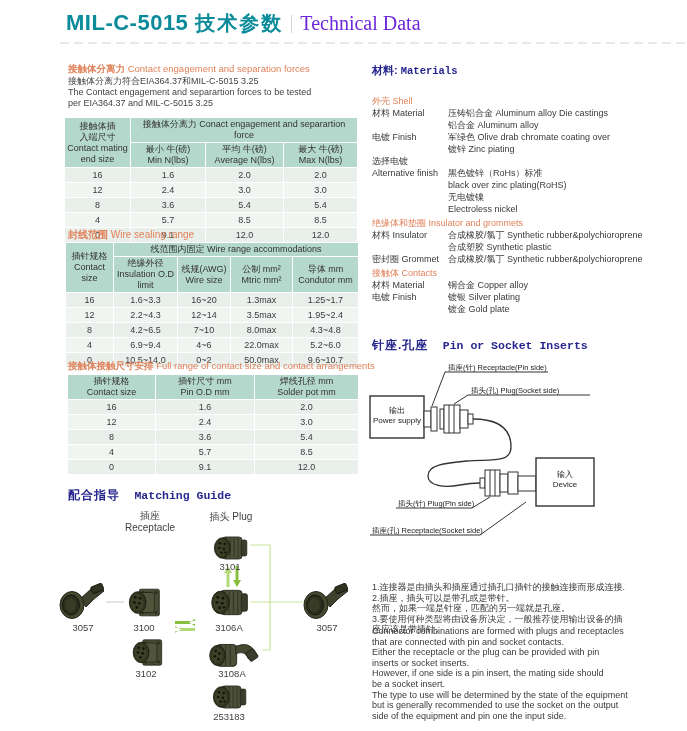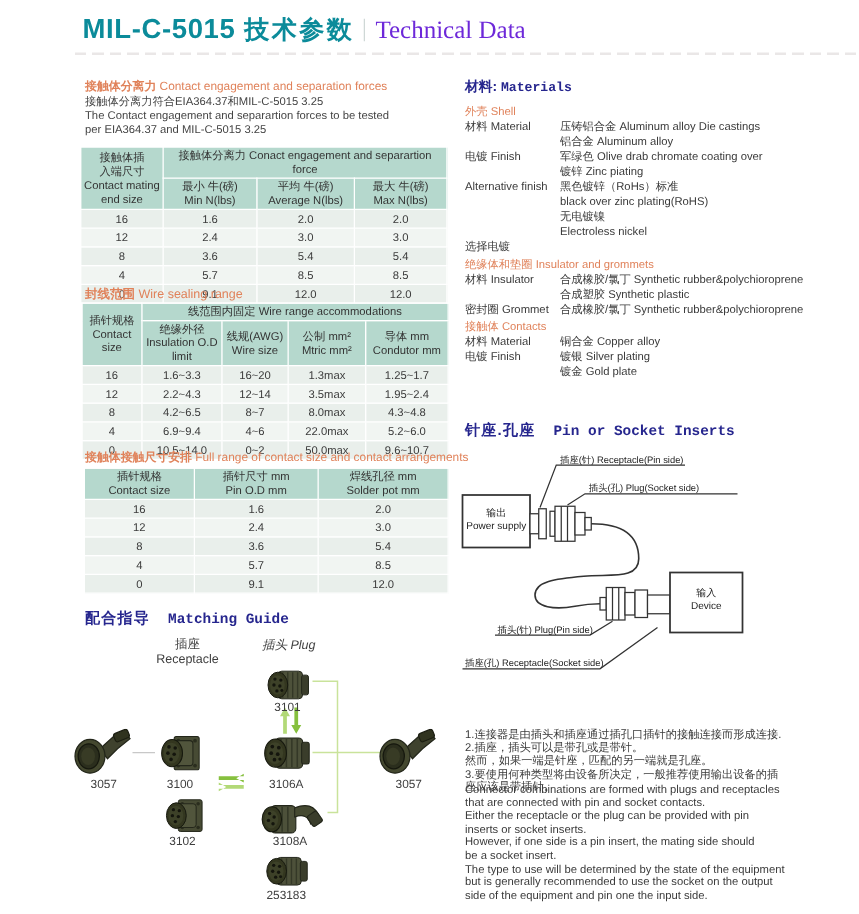--- a/index.html
+++ b/index.html
@@ -24,21 +24,21 @@
 
   
   table.dtable{position:absolute;border-collapse:collapse;table-layout:fixed;font-size:9px;color:#3b3b3b;text-align:center;}
   table.dtable th,table.dtable td{border:1px solid #fff;padding:1px 2px;font-weight:normal;white-space:pre-line;}
   table.dtable thead th{background:#b5d8cd;color:#333;line-height:11px;}
   table.dtable tbody td{background:#e9efeb;height:12px;line-height:11px;}
   table.dtable tbody tr:nth-child(even) td{background:#f1f5f2;}
 
   
   .mat-wrap{position:absolute;left:372px;top:64px;width:308px;font-size:9px;line-height:12px;}
-  .mat-head{color:#26268e;font-weight:bold;font-size:11px;margin-bottom:6px;}
+  .mat-head{color:#26268e;font-weight:bold;font-size:11px;margin-bottom:18px;}
   .mat-head .en{font-family:"Liberation Mono",monospace;font-size:10.5px;}
   .mat-title{color:#e0825a;margin-top:2px;}
   .mat-row{display:flex;}
   .mat-label{width:76px;flex-shrink:0;white-space:pre-line;color:#3a3a3a;}
   .mat-val{white-space:pre-line;color:#3a3a3a;}
 
   
   .mg{position:absolute;left:40px;top:483px;width:340px;height:248px;}
   .mg .lbl{position:absolute;font-size:10px;color:#3f3f3f;text-align:center;white-space:pre-line;line-height:12px;}
   .mg .pn{position:absolute;font-size:9.5px;color:#3f3f3f;text-align:center;width:60px;margin-left:-30px;}
@@ -225,21 +225,21 @@
       <tr>
         <td>12</td>
         <td>2.2~4.3</td>
         <td>12~14</td>
         <td>3.5max</td>
         <td>1.95~2.4</td>
       </tr>
       <tr>
         <td>8</td>
         <td>4.2~6.5</td>
-        <td>8~7</td>
+        <td>7~10</td>
         <td>8.0max</td>
         <td>4.3~4.8</td>
       </tr>
       <tr>
         <td>4</td>
         <td>6.9~9.4</td>
         <td>4~6</td>
         <td>22.0max</td>
         <td>5.2~6.0</td>
       </tr>
@@ -319,21 +319,21 @@
     </g>
 
     <g>
       <polygon points="155,140 149,143.5 155,147 155,145 135,145 135,142 155,142" fill="#86c03e" transform="translate(0,-4)"></polygon>
       <polygon points="135,146 141,142.5 135,139 135,141 155,141 155,144 135,144" fill="#b2d977" transform="translate(0,4)"></polygon>
     </g>
   </svg>
 
   <div class="lbl" style="left:80px;top:27px;width:60px;">插座
 Receptacle</div>
-  <div class="lbl" style="left:161px;top:28px;width:60px;font-style:italic;">插头 Plug</div>
+  <div class="lbl" style="left:161px;top:28px;width:60px;">插头 Plug</div>
 
   <svg class="conn" style="left:172px;top:50px;" width="38" height="30">
       <use href="#sym-plug"></use>
     </svg>
   <div class="pn" style="left:190px;top:78px;">3101</div>
 
   <svg class="conn" style="left:18px;top:100px;" width="48" height="38">
       <use href="#sym-backshell"></use>
     </svg>
   <svg class="conn" style="left:86px;top:103px;" width="40" height="33">
@@ -378,29 +378,29 @@
         <div class="mat-label">材料 Material</div>
         <div class="mat-val">压铸铝合金 Aluminum alloy Die castings
 铝合金 Aluminum alloy</div>
       </div>
     <div class="mat-row">
         <div class="mat-label">电镀 Finish</div>
         <div class="mat-val">军绿色 Olive drab chromate coating over
 镀锌 Zinc piating</div>
       </div>
     <div class="mat-row">
+        <div class="mat-label">选择电镀</div>
+        <div class="mat-val"></div>
+      </div>
+    <div class="mat-row">
         <div class="mat-label">Alternative finish</div>
         <div class="mat-val">黑色镀锌（RoHs）标准
 black over zinc plating(RoHS)
 无电镀镍
 Electroless nickel</div>
-      </div>
-    <div class="mat-row">
-        <div class="mat-label">选择电镀</div>
-        <div class="mat-val"></div>
       </div>
   </div>
 
   <div class="mat-group">
     <div class="mat-title">绝缘体和垫圈  Insulator and grommets</div>
     <div class="mat-row">
         <div class="mat-label">材料 Insulator</div>
         <div class="mat-val">合成橡胶/氯丁 Synthetic rubber&amp;polychioroprene
 合成塑胶 Synthetic plastic</div>
       </div>

